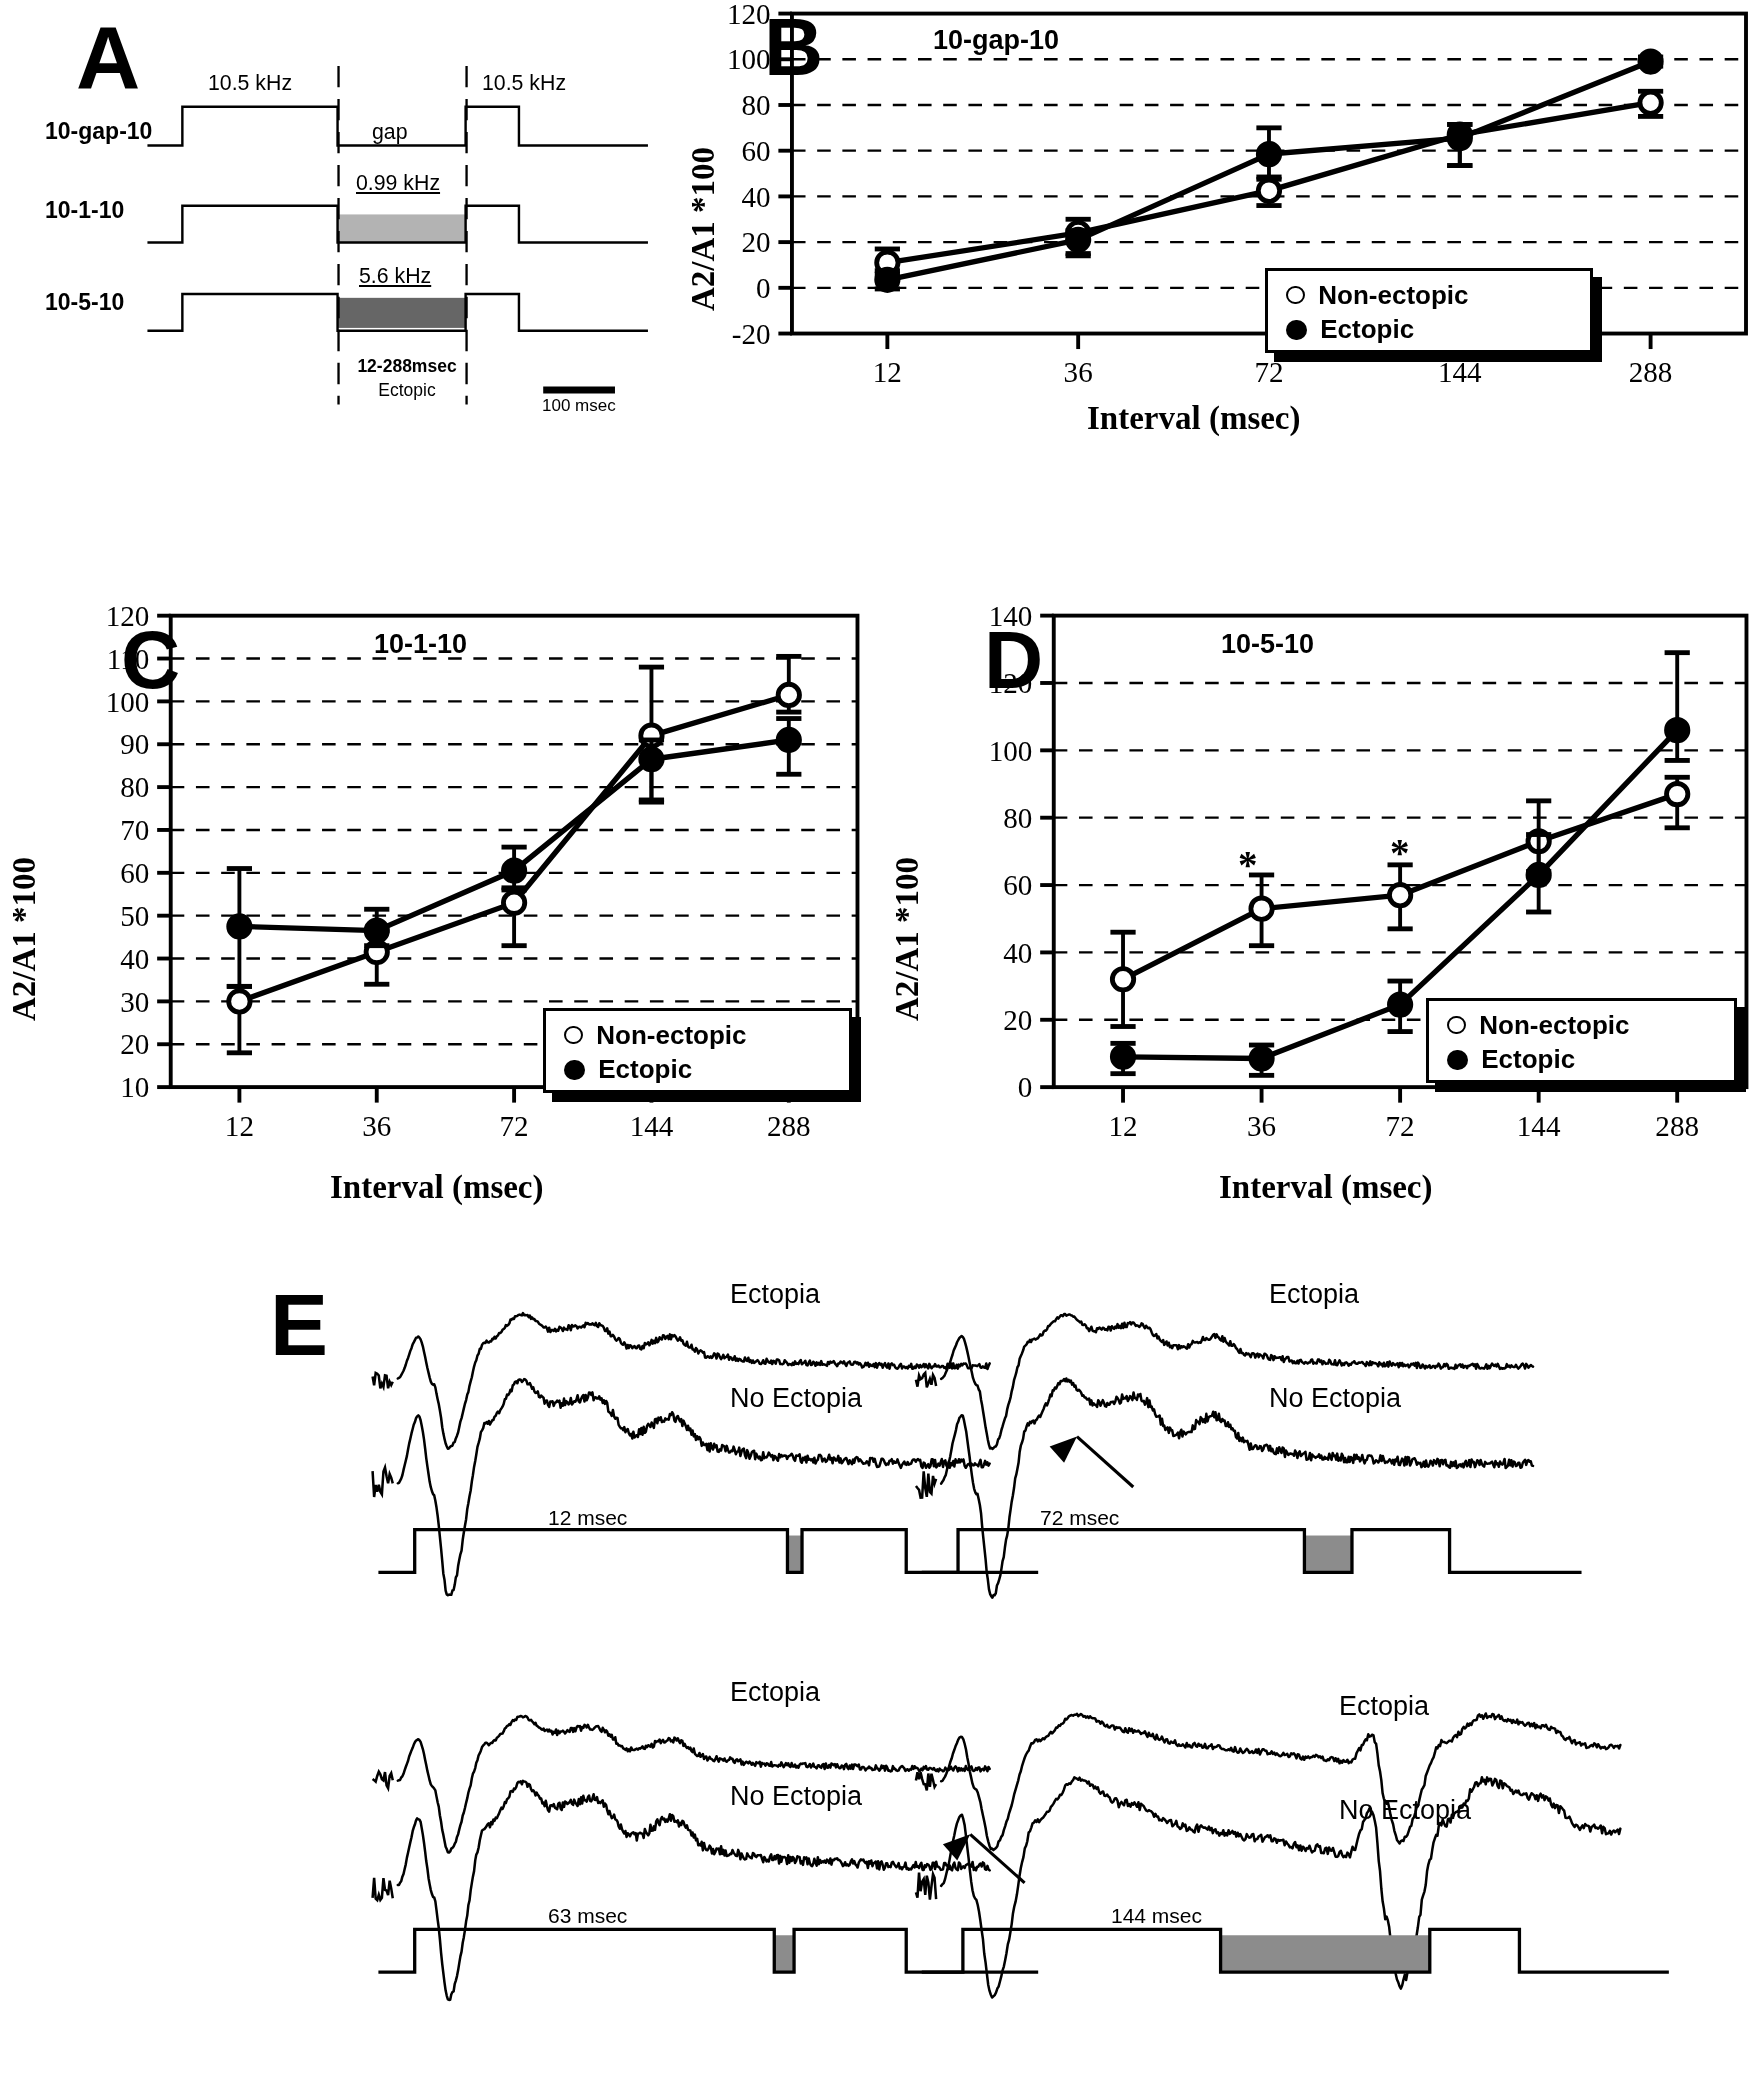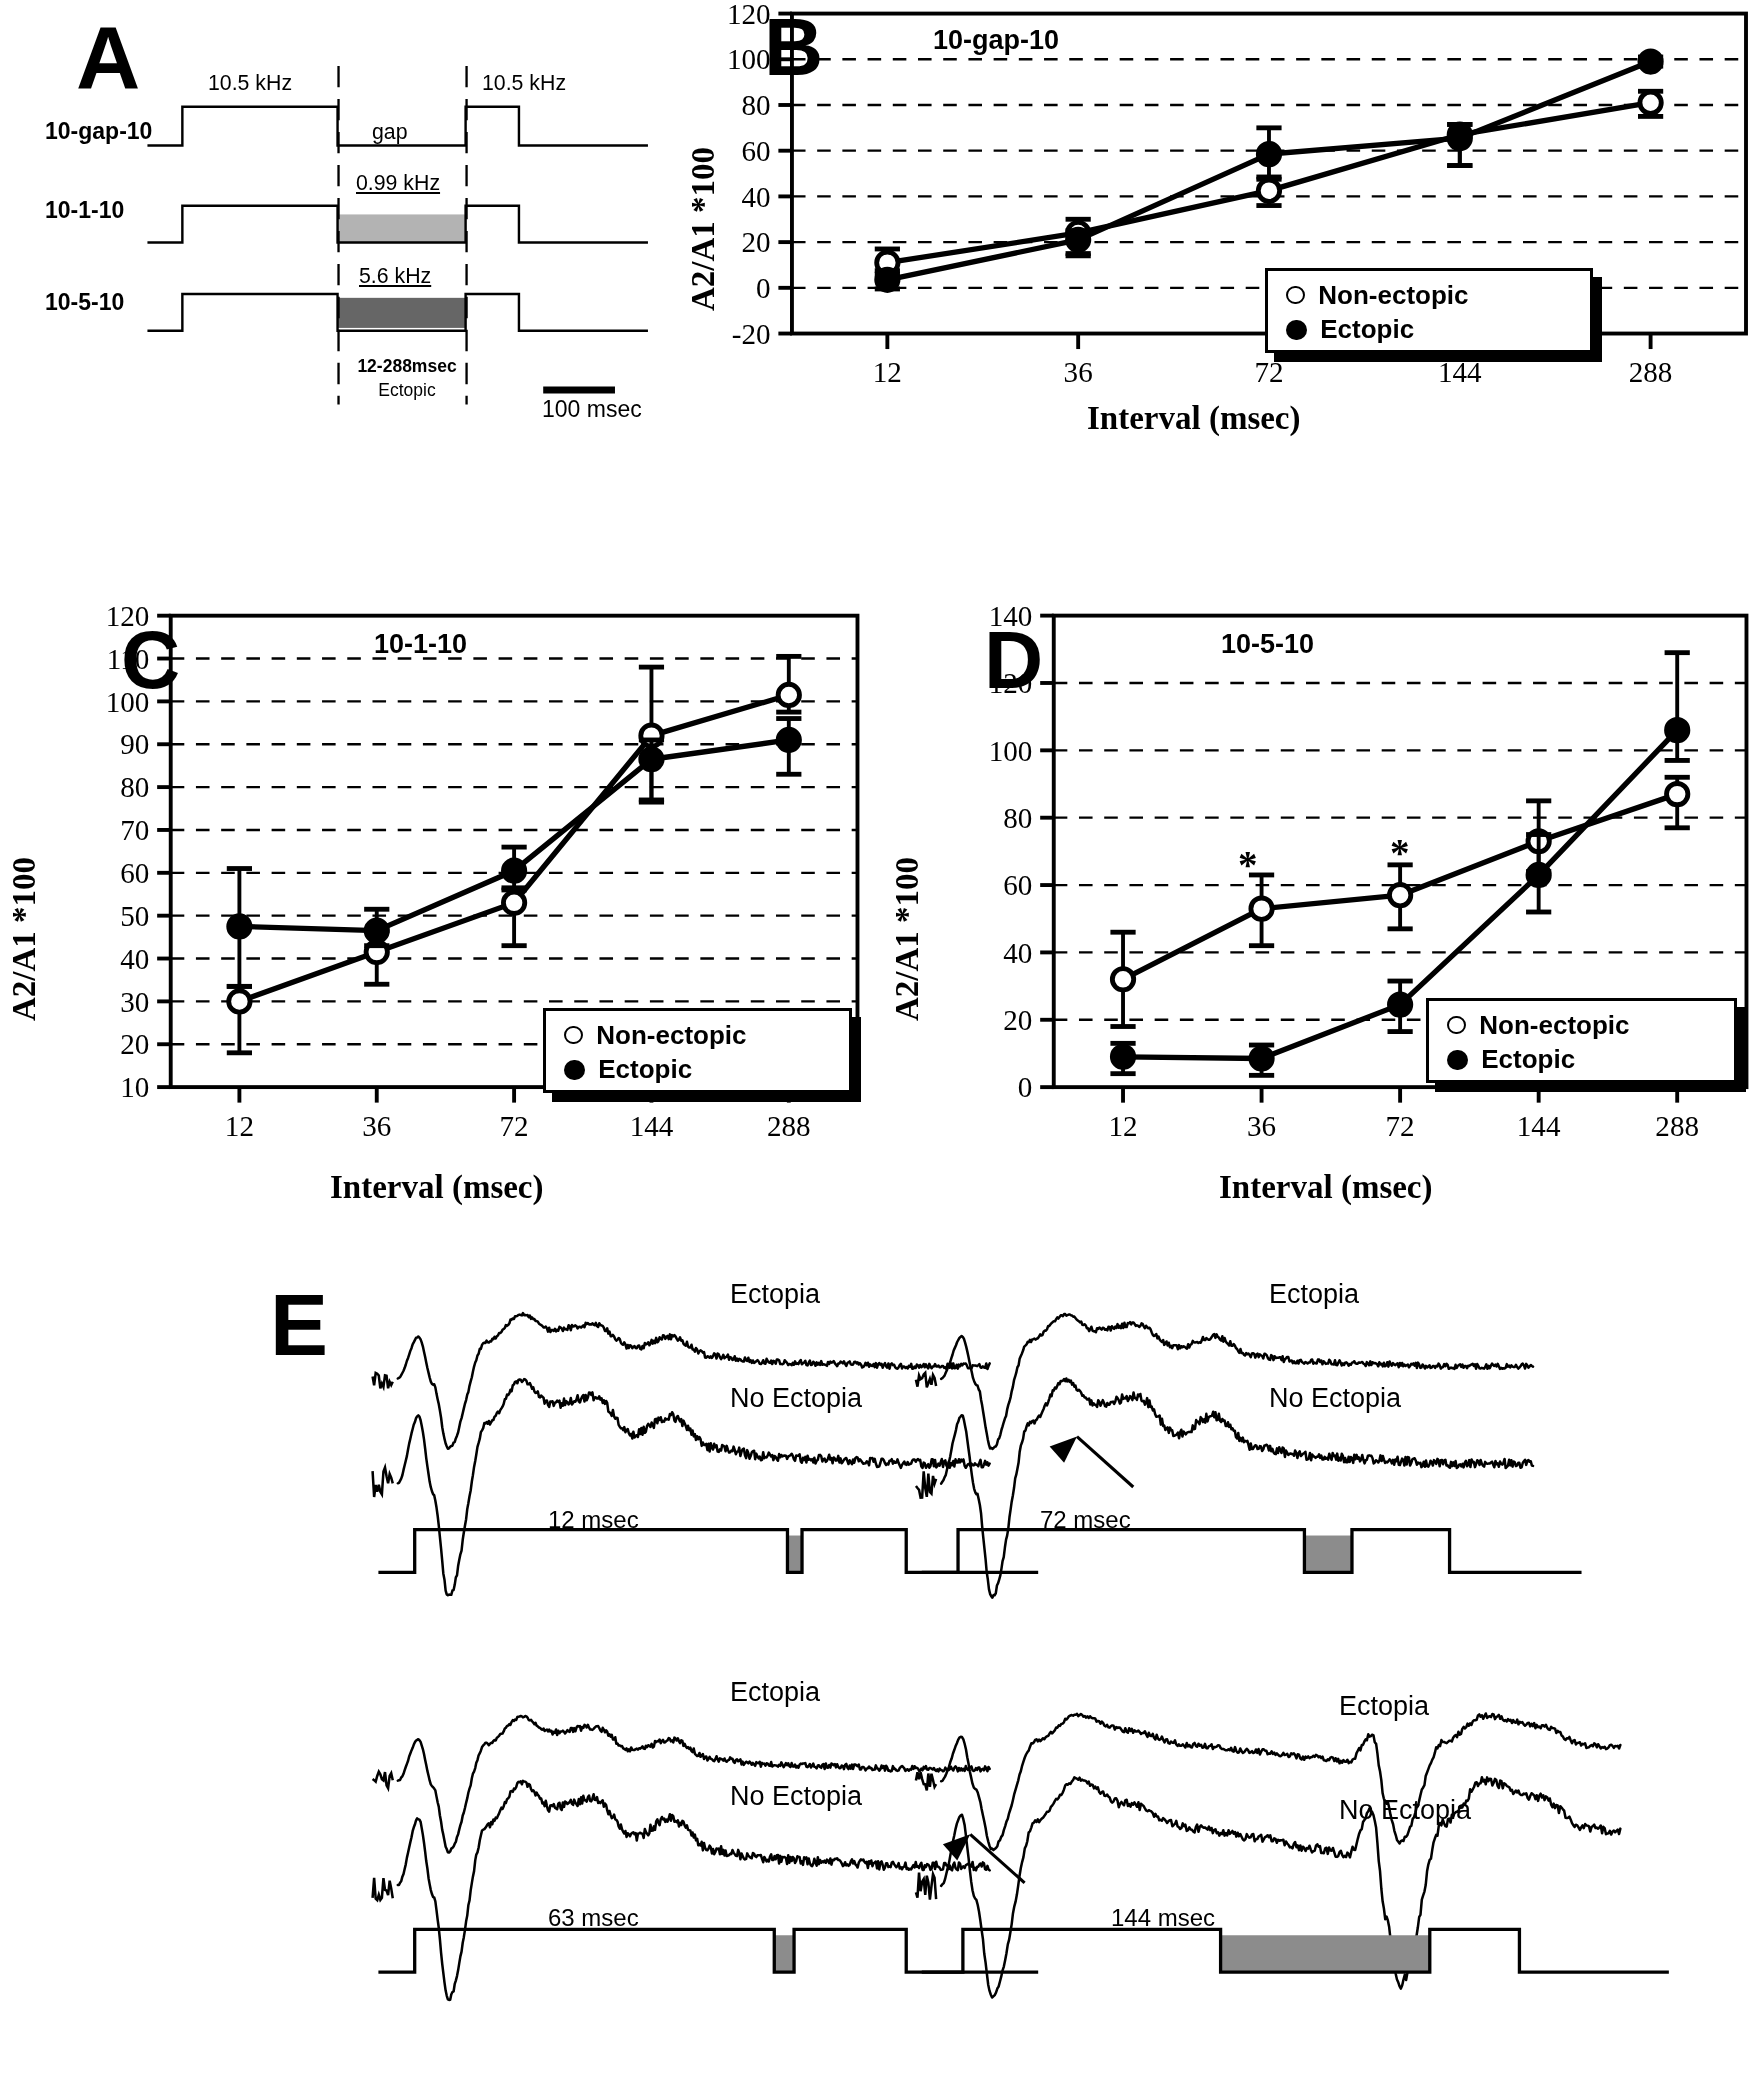--- a/index.html
+++ b/index.html
@@ -9,21 +9,21 @@
   
   .panel{position:absolute;}
   .plabel{font-family:"Liberation Sans",sans-serif;font-weight:bold;line-height:1;}
 
   
   #panelA{left:0;top:0;width:679px;height:456px;}
   #panelA .A-letter{position:absolute;left:76px;top:13.6px;font-size:89px;font-weight:bold;}
   .rowlab{position:absolute;font-size:23px;font-weight:bold;white-space:nowrap;}
   .frqlab{position:absolute;font-size:21.3px;white-space:nowrap;}
   .svgA{position:absolute;left:0;top:0;}
-  .scalelab{position:absolute;font-size:23px;white-space:nowrap;}
+  .scalelab{position:absolute;font-size:17px;white-space:nowrap;}
   .intlab{position:absolute;font-size:17.5px;white-space:nowrap;text-align:center;}
 
   
   .plot{position:absolute;}
   .plot svg{display:block;}
   .plotlabel{position:absolute;font-size:82px;font-weight:bold;line-height:.8;}
   .plottitle{position:absolute;font-size:27px;font-weight:bold;white-space:nowrap;}
   .ylabel{position:absolute;font-family:"Liberation Serif",serif;font-weight:bold;font-size:33px;
           transform-origin:left top;transform:rotate(-90deg);white-space:nowrap;}
   .xlabel{position:absolute;font-family:"Liberation Serif",serif;font-weight:bold;font-size:33px;white-space:nowrap;}
@@ -35,21 +35,21 @@
   .legend .row{position:relative;display:flex;align-items:center;gap:13.6px;font-size:26px;font-weight:bold;
                font-family:"Liberation Sans",sans-serif;white-space:nowrap;}
   .legend .inner{position:absolute;left:21.3px;top:11.6px;display:flex;flex-direction:column;gap:3.9px;}
   .mk-open{width:18.4px;height:18.4px;border:2.9px solid #000;border-radius:50%;box-sizing:border-box;background:#fff;flex:none;}
   .mk-fill{width:20.4px;height:20.4px;border-radius:50%;background:#000;flex:none;}
 
   
   #panelE{left:0;top:1252px;width:1762px;height:829px;}
   #panelE .E-letter{position:absolute;left:270px;top:29px;font-size:87px;font-weight:bold;}
   .trlab{position:absolute;font-size:27px;white-space:nowrap;}
-  .durlab{position:absolute;font-size:24px;white-space:nowrap;}
+  .durlab{position:absolute;font-size:21px;white-space:nowrap;}
 </style>
 </head>
 <body>
 
 <div class="fig">
 
   <div class="panel" id="panelA">
     <div class="A-letter plabel">A</div>
 
     <div class="rowlab" style="left:45px;top:118px;">10-gap-10</div>

